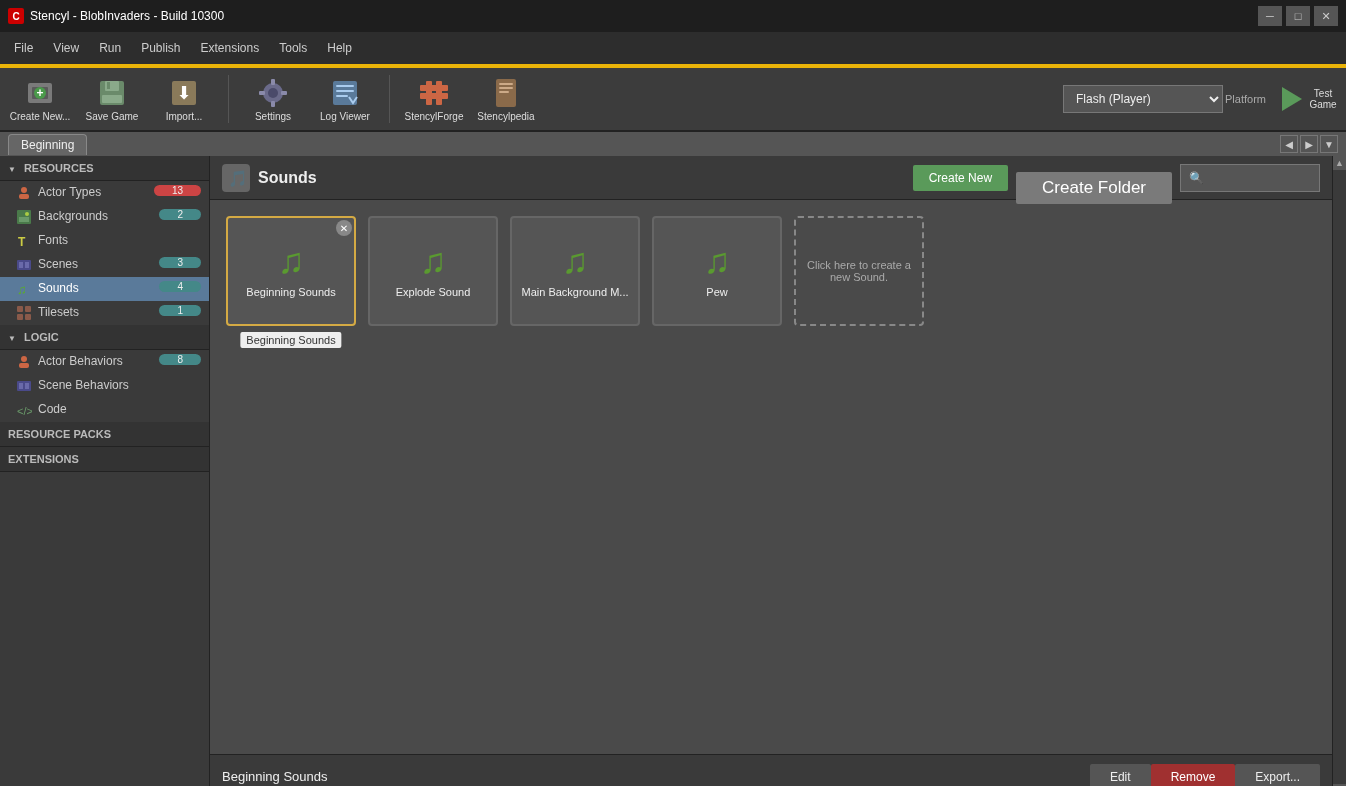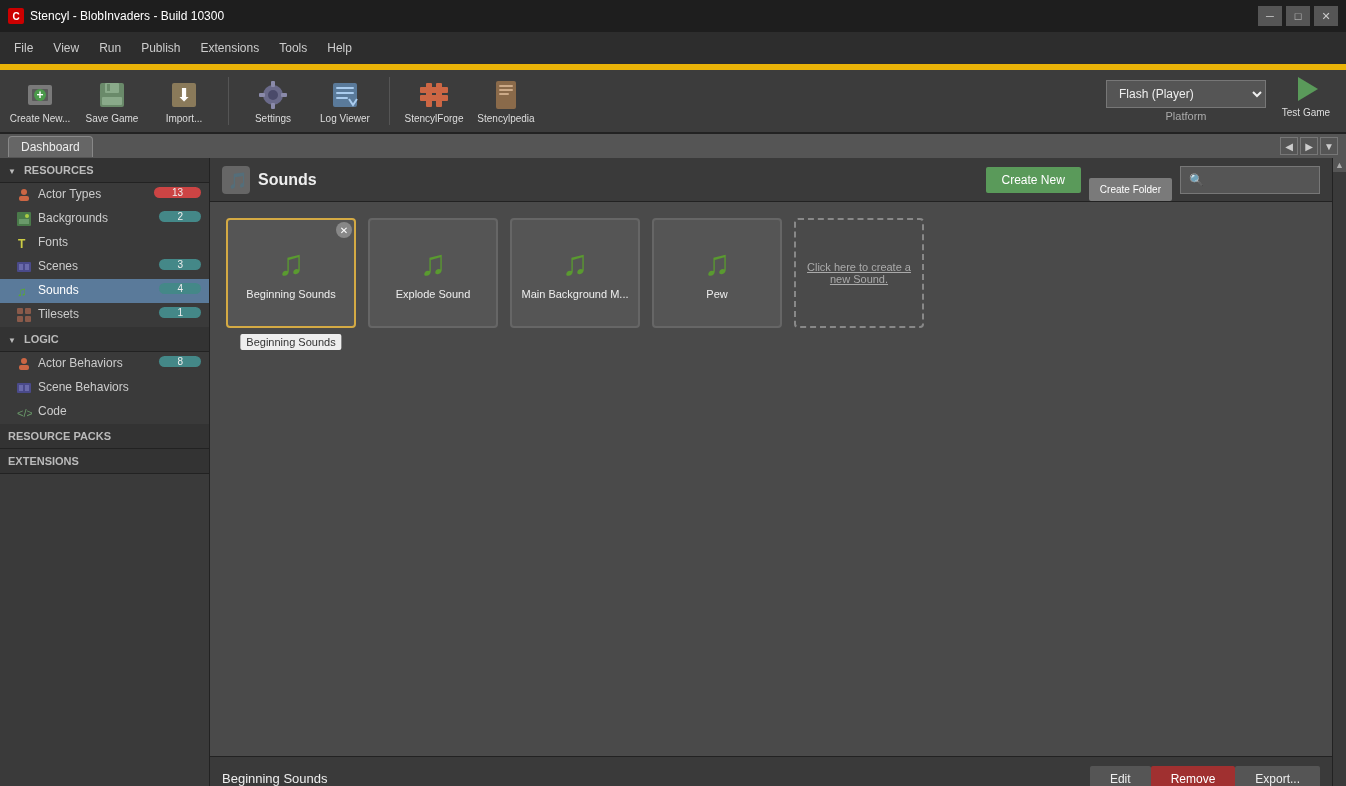--- a/index.html
+++ b/index.html
@@ -7,32 +7,32 @@
 
     
     #titlebar { background: #1e1e1e; height: 32px; display: flex; align-items: center; padding: 0 8px; justify-content: space-between; }
     #titlebar .title-left { display: flex; align-items: center; gap: 6px; }
     #titlebar .app-icon { width: 16px; height: 16px; background: #c00; border-radius: 2px; display: flex; align-items: center; justify-content: center; font-size: 10px; font-weight: bold; color: white; }
     #titlebar .title-text { color: #ffffff; font-size: 12px; }
     #titlebar .window-controls { display: flex; gap: 4px; }
     #titlebar .win-btn { width: 24px; height: 20px; background: #555; border: none; color: #ccc; cursor: pointer; font-size: 11px; display: flex; align-items: center; justify-content: center; }
 
     
-    #menubar { background: #2d2d2d; height: 24px; display: flex; align-items: center; padding: 16px 4px; border-bottom: 6px solid #eab308; }
+    #menubar { background: #2d2d2d; height: 24px; display: flex; align-items: center; padding: 16px 4px; border-bottom: 4px solid #eab308; }
     #menubar .menu-item { padding: 2px 10px; color: #ccc; cursor: pointer; font-size: 12px; }
 
     
     #toolbar { background: #3c3c3c; height: 64px; display: flex; align-items: center; padding: 0 8px; gap: 8px; border-bottom: 2px solid #222; }
     .toolbar-btn { display: flex; flex-direction: column; align-items: center; justify-content: center; width: 64px; height: 56px; background: transparent; border: none; color: #ddd; cursor: pointer; font-size: 10px; gap: 2px; }
     .toolbar-icon { width: 32px; height: 32px; display: flex; align-items: center; justify-content: center; font-size: 22px; }
     .toolbar-sep { width: 1px; height: 48px; background: #555; margin: 0 4px; }
     .toolbar-right { margin-left: auto; display: flex; align-items: center; gap: 8px; }
     .platform-select { background: #555; border: 1px solid #777; color: #eee; padding: 4px 8px; font-size: 12px; height: 28px; width: 160px; }
     .platform-label { color: #aaa; font-size: 11px; }
-    .test-btn { display: flex; flex-direction: column; align-items: center; justify-content: flex-start; width: 64px; height: 56px; background: transparent; border: none; color: #ddd; cursor: pointer; font-size: 10px; gap: 2px; }
+    .test-btn { display: flex; align-items: center; justify-content: flex-end; width: 64px; height: 56px; background: transparent; border: none; color: #ddd; cursor: pointer; font-size: 10px; gap: 2px; }
 
     
     #dashboard-tab { background: #555; height: 24px; display: flex; align-items: center; padding: 0 8px; }
     .dash-tab { background: #666; padding: 3px 12px; font-size: 12px; color: #eee; border-top-left-radius: 4px; border-top-right-radius: 4px; cursor: pointer; border-top: 1px solid #888; border-left: 1px solid #888; border-right: 1px solid #888; }
     .tab-nav { margin-left: auto; display: flex; gap: 2px; }
     .tab-nav-btn { background: #555; border: 1px solid #777; color: #ccc; width: 18px; height: 18px; font-size: 10px; cursor: pointer; display: flex; align-items: center; justify-content: center; }
 
     
     #main { display: flex; height: calc(786px - 32px - 24px - 64px - 24px); }
 
@@ -45,31 +45,31 @@
     .sidebar-badge { margin-left: auto; background: #555; color: #eee; border-radius: 8px; padding: 0 18px; font-size: 10px; min-width: 16px; text-align: center; }
     .sidebar-badge.badge-red { background: #cc4444; }
     .sidebar-badge.badge-teal { background: #448888; }
 
     
     #content { flex: 1; background: #4a4a4a; display: flex; flex-direction: column; overflow: hidden; }
     #content-header { background: #3a3a3a; height: 44px; display: flex; align-items: center; padding: 0 12px; gap: 8px; border-bottom: 1px solid #222; }
     .section-icon { width: 28px; height: 28px; background: #666; border-radius: 4px; display: flex; align-items: center; justify-content: center; font-size: 16px; }
     .section-title { font-size: 16px; font-weight: bold; color: #eee; flex: 1; }
     .btn-create-new { background: #5a9a5a; border: none; color: white; padding: 6px 16px; font-size: 12px; cursor: pointer; border-radius: 2px; }
-    .btn-create-folder { background: #7a7a7a; border: none; color: white; padding: 6px 11px; font-size: 10px; cursor: pointer; border-radius: 2px; margin-top: 20px; }
+    .btn-create-folder { background: #7a7a7a; border: none; color: white; padding: 6px 26px; font-size: 17px; cursor: pointer; border-radius: 2px; margin-top: 20px; }
     .search-input { background: #555; border: 1px solid #777; color: #eee; padding: 4px 8px; font-size: 12px; height: 28px; width: 140px; }
 
     
     #grid-area { flex: 1; padding: 16px; display: flex; flex-wrap: wrap; gap: 12px; align-content: flex-start; overflow-y: auto; }
     .sound-tile { width: 130px; height: 110px; background: #555; border: 2px solid #666; border-radius: 4px; display: flex; flex-direction: column; align-items: center; justify-content: center; cursor: pointer; position: relative; }
     .sound-tile.selected { border-color: #d4aa44; border-width: 2px; }
     .sound-tile .tile-label { font-size: 11px; color: #eee; text-align: center; padding: 4px; word-break: break-word; }
     .sound-tile .close-x { position: absolute; top: 2px; right: 2px; width: 16px; height: 16px; background: #888; border-radius: 50%; display: flex; align-items: center; justify-content: center; font-size: 10px; color: white; cursor: pointer; }
     .tooltip-label { position: absolute; bottom: -24px; left: 50%; transform: translateX(-50%); background: #eee; color: #333; padding: 2px 6px; font-size: 11px; white-space: nowrap; border-radius: 2px; z-index: 10; pointer-events: none; }
-    .new-sound-tile { width: 130px; height: 110px; background: transparent; border: 2px dashed #888; border-radius: 4px; display: flex; flex-direction: column; align-items: center; justify-content: center; cursor: pointer; color: #aaa; font-size: 11px; text-align: center; padding: 8px; text-decoration: underline; }
+    .new-sound-tile { width: 130px; height: 110px; background: transparent; border: 2px dashed #888; border-radius: 4px; display: flex; flex-direction: column; align-items: center; justify-content: center; cursor: pointer; color: #aaa; font-size: 11px; text-align: center; padding: 8px; }
 
     
     #bottom-bar { background: #3a3a3a; height: 44px; display: flex; align-items: center; padding: 0 12px; border-top: 1px solid #222; }
     .selected-name { font-size: 13px; color: #eee; flex: 1; }
     .btn-edit { background: #555; border: none; color: #eee; padding: 6px 20px; font-size: 12px; cursor: pointer; border-radius: 2px; }
     .btn-remove { background: #a03030; border: none; color: white; padding: 6px 20px; font-size: 12px; cursor: pointer; border-radius: 2px; text-align: center; }
     .btn-export { background: #555; border: none; color: #eee; padding: 6px 20px; font-size: 12px; cursor: pointer; border-radius: 2px; }
 
     
     .music-note-green { color: #5a9a30; font-size: 36px; }
@@ -190,42 +190,42 @@
       <svg width="32" height="32" viewBox="0 0 32 32">
           <rect x="6" y="2" width="20" height="28" rx="2" fill="#8a6a4a"></rect>
           <rect x="9" y="6" width="14" height="2" rx="1" fill="#ccaa88"></rect>
           <rect x="9" y="10" width="14" height="2" rx="1" fill="#ccaa88"></rect>
           <rect x="9" y="14" width="10" height="2" rx="1" fill="#ccaa88"></rect>
         </svg>
     </div>
     <span>Stencylpedia</span>
   </button>
   <div class="toolbar-right">
-    <div style="display:flex;flex-direction:column;align-items:center;gap:2px;">
+    <div style="display:flex;align-items:center;gap:2px;">
       <select class="platform-select">
         <option>Flash (Player)</option>
         <option>Flash (Web)</option>
         <option>iOS</option>
         <option>Android</option>
       </select>
       <span class="platform-label">Platform</span>
     </div>
     <button class="test-btn">
       <div class="toolbar-icon">
         <svg width="32" height="32" viewBox="0 0 32 32">
             <polygon points="8,4 28,16 8,28" fill="#5a9a5a"></polygon>
           </svg>
       </div>
       <span>Test Game</span>
     </button>
   </div>
 </div>
 
 <div id="dashboard-tab">
-  <div class="dash-tab">Dashboard</div>
+  <div class="dash-tab">Beginning</div>
   <div class="tab-nav">
     <button class="tab-nav-btn">◀</button>
     <button class="tab-nav-btn">▶</button>
     <button class="tab-nav-btn">▼</button>
   </div>
 </div>
 
 <div id="main">
 
   <div id="sidebar">

